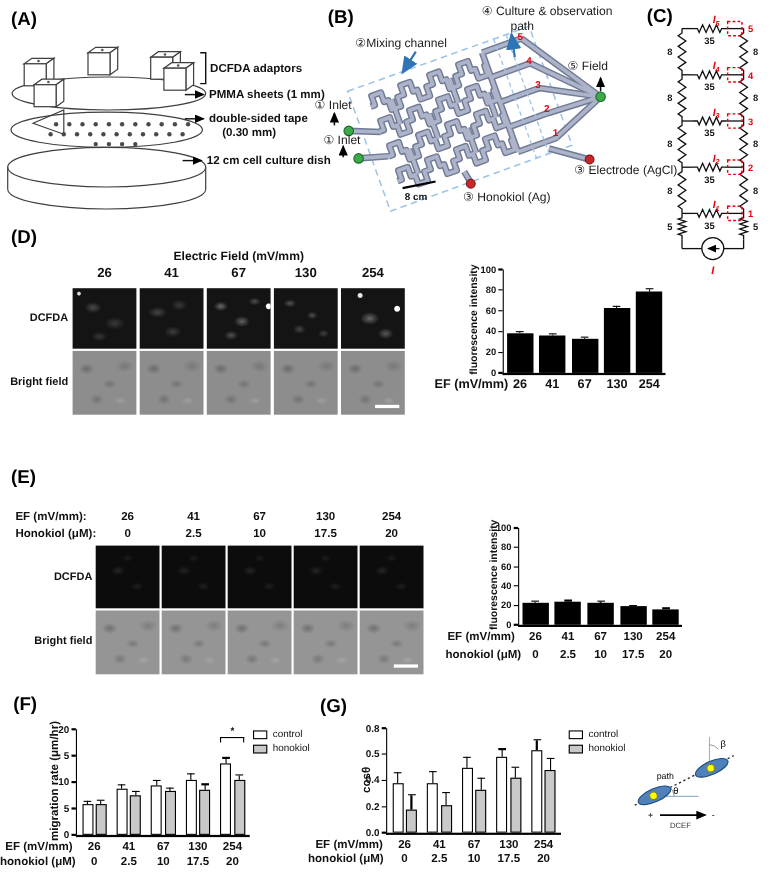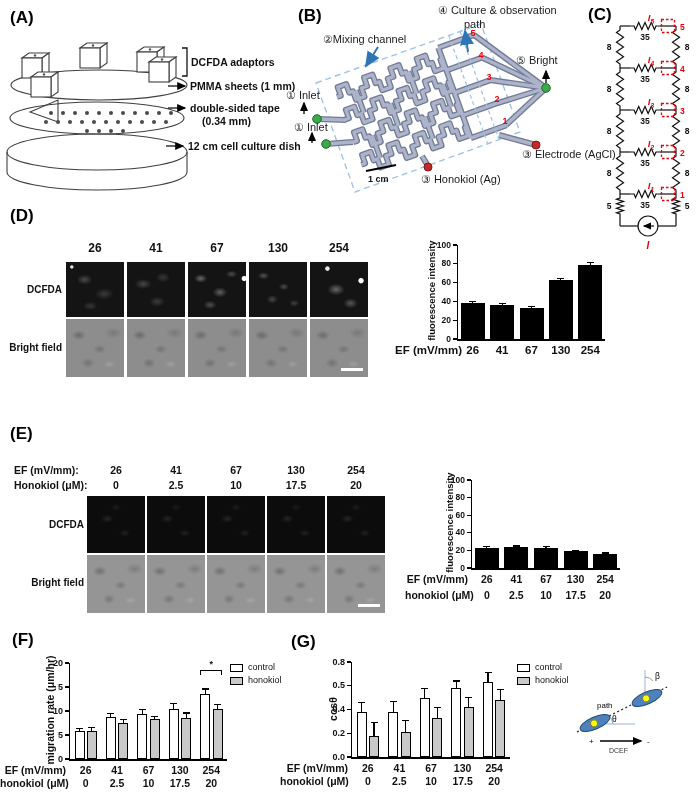--- a/index.html
+++ b/index.html
@@ -289,33 +289,34 @@
   <div class="pl" style="left:298px;top:6px">(B)</div>
   <div class="pl" style="left:588px;top:5px">(C)</div>
   <div class="pl" style="left:10px;top:206px">(D)</div>
   <div class="pl" style="left:10px;top:424px">(E)</div>
   <div class="p l pl" style="left:12px;top:630px">(F)</div>
   <div class="pl" style="left:291px;top:632px">(G)</div>
 
   <div class="al" style="left:191px;top:56px">DCFDA adaptors</div>
   <div class="al" style="left:190px;top:80px">PMMA sheets (1 mm)</div>
   <div class="al" style="left:190px;top:102px">double-sided tape</div>
-  <div class="al" style="left:202px;top:115px">(0.34 mm)</div>
+  <div class="al" style="left:202px;top:115px">(0.30 mm)</div>
   <div class="al" style="left:188px;top:140px">12 cm cell culture dish</div>
 
   <div class="bl" style="left:323px;top:33px">②Mixing channel</div>
   <div class="bl" style="left:438px;top:4px">④ Culture &amp; observation</div>
   <div class="bl" style="left:464px;top:18px">path</div>
   <div class="bl" style="left:286px;top:89px">① Inlet</div>
   <div class="bl" style="left:294px;top:121px">① Inlet</div>
-  <div class="bl" style="left:516px;top:54px">⑤ Bright</div>
+  <div class="bl" style="left:516px;top:54px">⑤ Field</div>
   <div class="bl" style="left:421px;top:173px">③ Honokiol (Ag)</div>
   <div class="bl" style="left:522px;top:148px">③ Electrode (AgCl)</div>
-  <div class="bls" style="left:368px;top:174px">1 cm</div>
-
+  <div class="bls" style="left:368px;top:174px">8 cm</div>
+
+  <div class="hdr" style="left:66px;top:227px;width:302px">Electric Field (mV/mm)</div>
   <div class="rl" style="left:0;top:284px;width:62px">DCFDA</div>
   <div class="rl" style="left:0;top:342px;width:62px">Bright field</div>
 
   <div class="el" style="left:14px;top:464px">EF (mV/mm):</div>
   <div class="el" style="left:14px;top:479px">Honokiol (μM):</div>
   <div class="rl" style="left:0;top:519px;width:84px">DCFDA</div>
   <div class="rl" style="left:0;top:577px;width:84px">Bright field</div>
 
   <div class="chart" id="chartD" style="left: 395px; top: 238px; width: 245px; height: 130px;">
       <div style="position: absolute; left: 61.5px; top: 7px; width: 1.5px; height: 95.5px; background: rgb(0, 0, 0);"></div>

